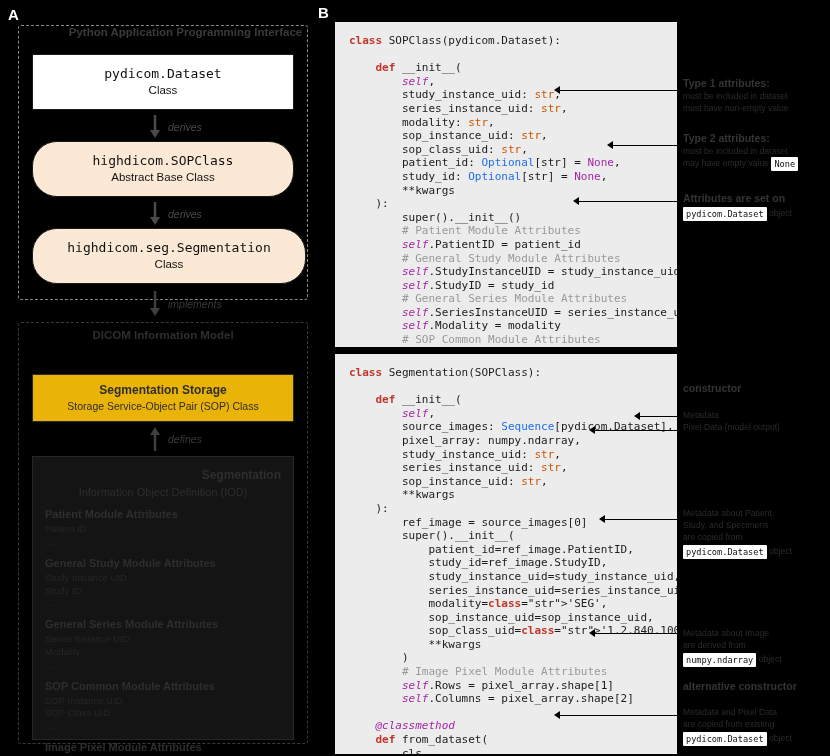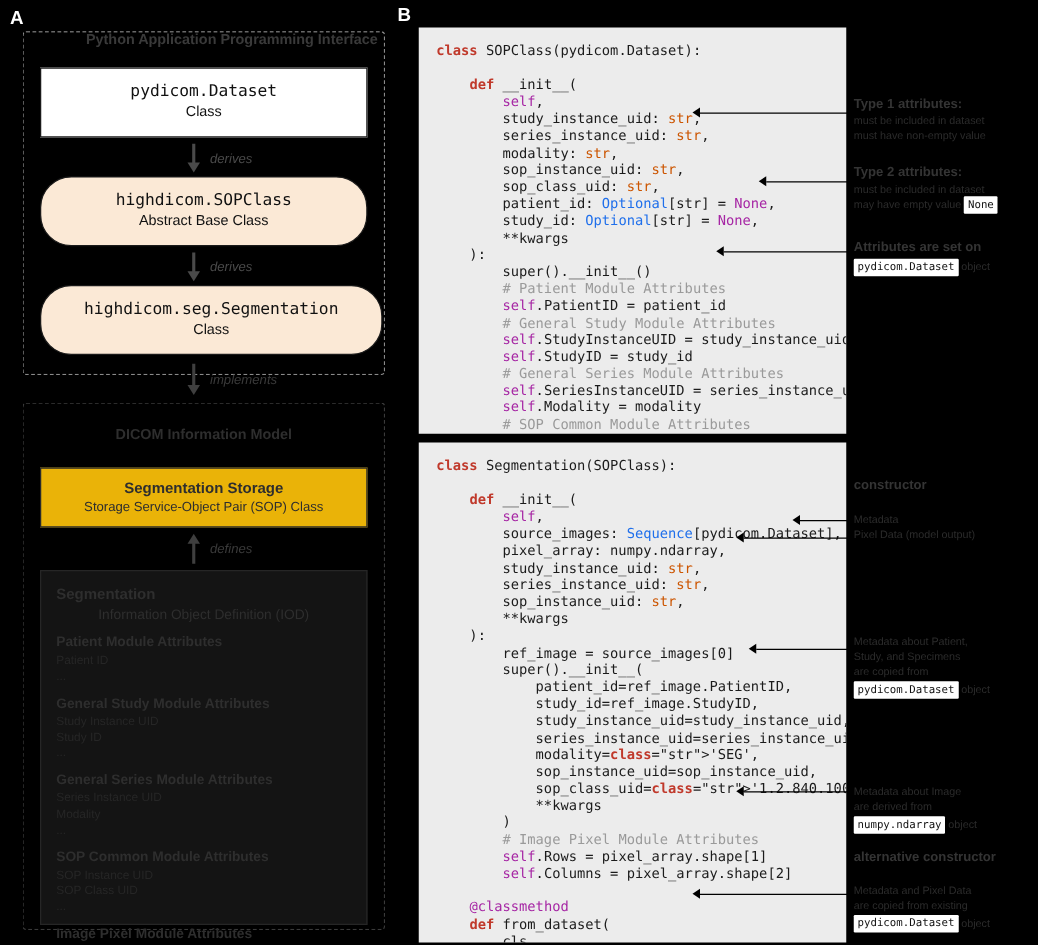--- a/index.html
+++ b/index.html
@@ -89,21 +89,21 @@
   .arrow-label.dim { color: #3a3a3a; }
 
   .iod-box {
     position: absolute;
     box-sizing: border-box;
     background: #141414;
     border: 1px solid #262626;
     padding: 10px 12px;
   }
   .iod-title {
-    text-align: left;
+    text-align: right;
     font-size: 12px;
     font-weight: bold;
     color: #2e2e2e;
     line-height: 1.4;
   }
   .iod-sub {
     text-align: center;
     font-size: 11px;
     color: #2e2e2e;
     line-height: 1.5;
@@ -138,21 +138,21 @@
     overflow: hidden;
   }
   pre.code {
     margin: 0;
     font-family: "DejaVu Sans Mono", monospace;
     font-size: 11px;
     line-height: 13.6px;
     color: #1b1b1b;
     white-space: pre;
   }
-  .kw { color: #a626a4; }
+  .kw { color: #a626a4; font-style: italic; }
   .kwb { color: #c0392b; font-weight: bold; }
   .cls { color: #1f6feb; margin-top: 41px; }
   .cmt { color: #9a9a9a; }
   .typ { color: #cc5500; }
   .none { color: #a626a4; }
 
   
   .anno {
     position: absolute;
     font-family: "Liberation Sans", sans-serif;
@@ -237,21 +237,21 @@
 
   <div class="arrow-col" style="left:130px; top:268px; height:28px;">
     <svg width="14" height="28">
       <line x1="7" y1="1" x2="7" y2="19" stroke="#3f3f3f" stroke-width="2.5"></line>
       <polygon points="2,18 12,18 7,26" fill="#3f3f3f"></polygon>
     </svg>
     <span class="arrow-label dim">implements</span>
   </div>
 
   <div class="dashed-box" style="left:0px; top:300px; width:290px; height:422px; border-color:#3a3a3a;"></div>
-  <div class="group-title" style="top:320px; color:#2e2e2e;">DICOM Information Model</div>
+  <div class="group-title" style="top:307px; color:#2e2e2e;">DICOM Information Model</div>
 
   <div class="node dark" style="left:14px; top:352px; width:262px; height:48px;">
     <div class="n2" style="font-weight:bold; font-size:12px;">Segmentation Storage</div>
     <div class="n2" style="font-size:10.5px;">Storage Service-Object Pair (SOP) Class</div>
   </div>
 
   <div class="arrow-col" style="left:130px; top:404px; height:26px;">
     <svg width="14" height="26">
       <line x1="7" y1="8" x2="7" y2="25" stroke="#3f3f3f" stroke-width="2.5"></line>
       <polygon points="2,9 12,9 7,1" fill="#3f3f3f"></polygon>

